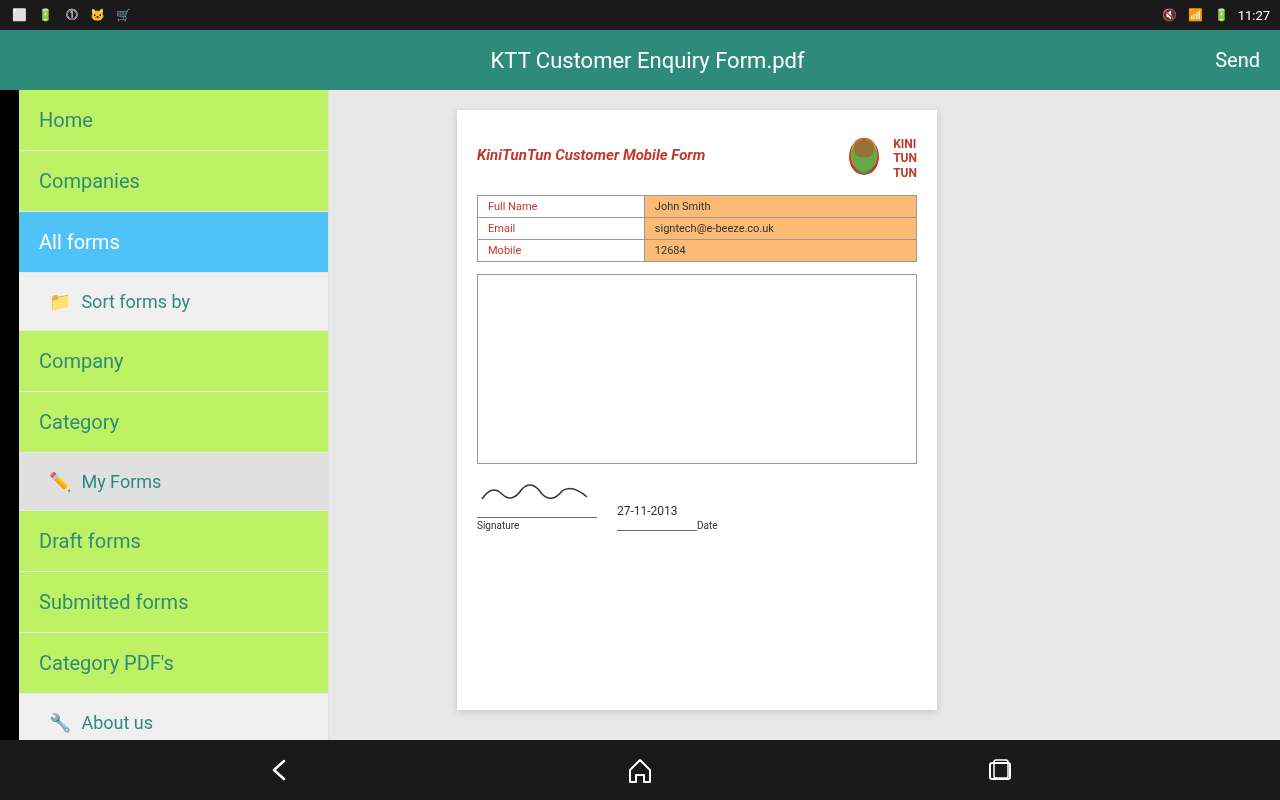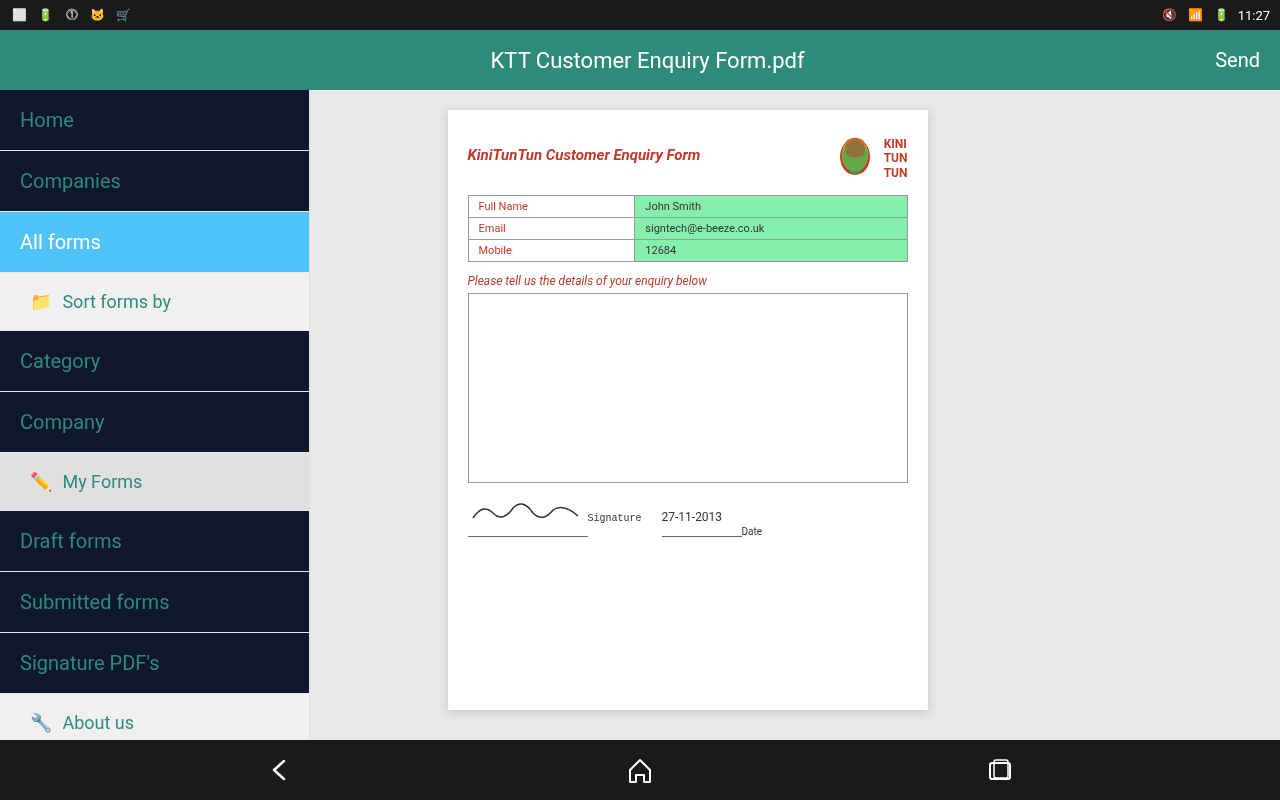--- a/index.html
+++ b/index.html
@@ -36,25 +36,26 @@
     
     .main-content {
       flex: 1;
       display: flex;
       overflow: hidden;
     }
 
     
     .sidebar {
       width: 310px;
-      background: #0f172a;
+      background: #bef264;
       display: flex;
       flex-direction: column;
       overflow-y: auto;
       border-right: 1px solid #e0e0e0;
+      margin-left: 19px;
     }
     .sidebar-item {
       padding: 18px 20px;
       font-size: 20px;
       color: #2e8b7a;
       border-bottom: 1px solid #e8e8e8;
       cursor: pointer;
       display: flex;
       align-items: center;
       gap: 10px;
@@ -126,21 +127,21 @@
       border: 1px solid #999;
       padding: 4px 10px;
     }
     .form-table .label-cell {
       color: #c0392b;
       width: 38%;
       background: #fff;
     }
     .form-table .value-cell {
       color: #333;
-      background: #86efac;
+      background: #fdba74;
     }
 
     
     .enquiry-label {
       font-size: 12px;
       color: #c0392b;
       font-style: italic;
       margin-bottom: 5px;
     }
     .enquiry-box {
@@ -152,23 +153,22 @@
     }
 
     
     .signature-row {
       display: flex;
       gap: 20px;
       align-items: flex-end;
     }
     .signature-block {
       display: flex;
-      flex-direction: row;
-      align-items: center;
-      font-family: Liberation Mono, monospace;
+      flex-direction: column;
+      align-items: flex-start;
     }
     .signature-script {
       font-family: 'Brush Script MT', cursive;
       font-size: 22px;
       color: #333;
       border-bottom: 1px solid #666;
       padding-bottom: 2px;
       min-width: 120px;
     }
     .signature-label {
@@ -257,49 +257,49 @@
       <span>Companies</span>
     </div>
     <div class="sidebar-item active">
       <span>All forms</span>
     </div>
     <div class="sidebar-item sub-item">
       <span style="font-size:18px;">📁</span>
       <span>Sort forms by</span>
     </div>
     <div class="sidebar-item">
+      <span>Company</span>
+    </div>
+    <div class="sidebar-item">
       <span>Category</span>
-    </div>
-    <div class="sidebar-item">
-      <span>Company</span>
     </div>
     <div class="sidebar-item sub-item active-sub">
       <span style="font-size:18px;">✏️</span>
       <span>My Forms</span>
     </div>
     <div class="sidebar-item">
       <span>Draft forms</span>
     </div>
     <div class="sidebar-item">
       <span>Submitted forms</span>
     </div>
     <div class="sidebar-item">
-      <span>Signature PDF's</span>
+      <span>Category PDF's</span>
     </div>
     <div class="sidebar-item sub-item">
       <span style="font-size:18px;">🔧</span>
       <span>About us</span>
     </div>
   </div>
 
   <div class="document-area">
     <div class="document-paper">
 
       <div class="form-header">
-        <div class="form-title">KiniTunTun Customer Enquiry Form</div>
+        <div class="form-title">KiniTunTun Customer Mobile Form</div>
         <div class="form-logo">
           <svg class="africa-svg" viewBox="0 0 60 60" xmlns="http://www.w3.org/2000/svg">
             <ellipse cx="30" cy="32" rx="18" ry="22" fill="#c0392b"></ellipse>
             <ellipse cx="30" cy="30" rx="16" ry="20" fill="#f39c12"></ellipse>
             <path d="M14 28 Q16 18 30 10 Q44 18 46 28 Q44 48 30 54 Q16 48 14 28Z" fill="#27ae60" opacity="0.7"></path>
             <path d="M20 12 Q30 6 40 12 Q44 20 40 30 Q30 36 20 30 Q16 20 20 12Z" fill="#c0392b" opacity="0.5"></path>
           </svg>
           <div class="logo-text">KINI<br>TUN<br>TUN</div>
         </div>
       </div>
@@ -315,21 +315,20 @@
           <td class="value-cell">signtech@e-beeze.co.uk</td>
         </tr>
         <tr>
           <td class="label-cell">Mobile</td>
           <td class="value-cell">12684</td>
         </tr>
       </tbody>
         </table>
 
 
-      <div class="enquiry-label">Please tell us the details of your enquiry below</div>
       <div class="enquiry-box"></div>
 
       <div class="signature-row">
         <div class="signature-block">
           <div class="signature-script">
             <svg width="120" height="30" viewBox="0 0 120 30">
               <path d="M5 20 Q15 5 25 15 Q35 25 45 10 Q55 0 65 15 Q75 25 85 12 Q95 5 110 18" stroke="#333" stroke-width="1.5" fill="none"></path>
             </svg>
           </div>
           <div class="signature-label">Signature</div>

